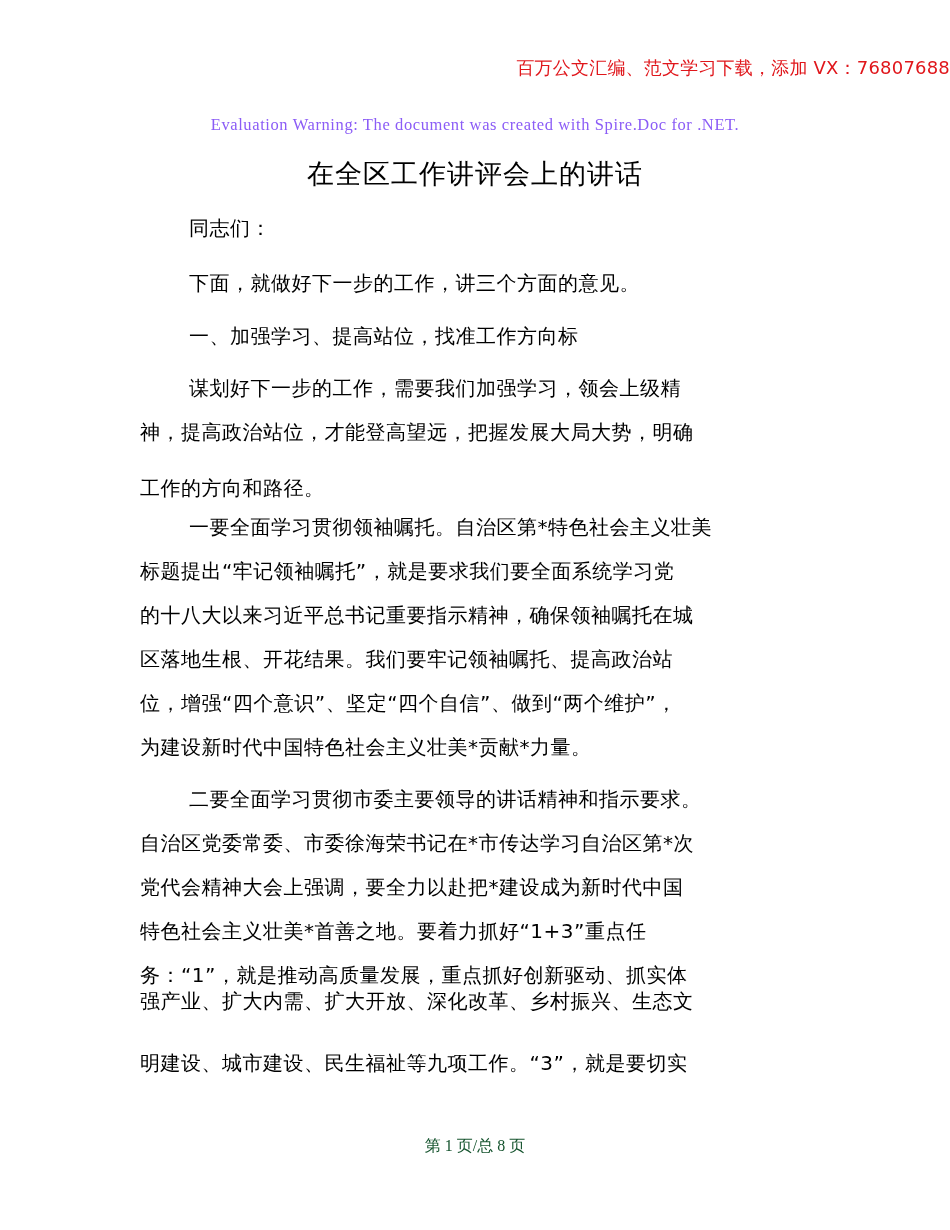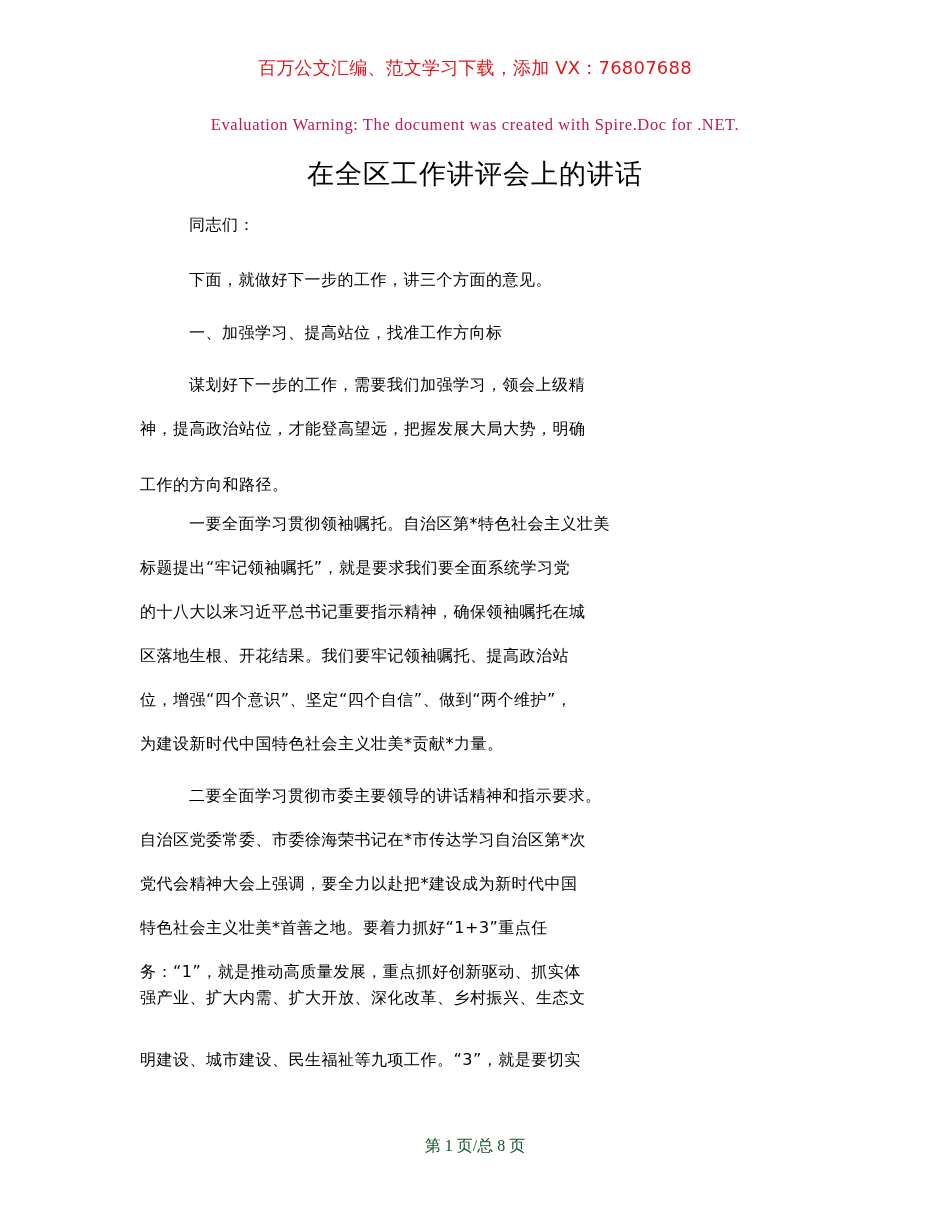--- a/index.html
+++ b/index.html
@@ -1,20 +1,20 @@
 <!DOCTYPE html>
 <html><head>
 <meta charset="utf-8">
 <style>
   html, body { margin:0; padding:0; background:#ffffff; }
   body { width:950px; height:1230px; position:relative; overflow:hidden; font-family:"DejaVu Sans", sans-serif; color:#000; }
-  .banner { position:absolute; top:56px; left:0; width:950px; text-align:center; color:#e0161b; font-size:18px; letter-spacing:0.2px; }
-  .warning { position:absolute; top:115px; left:0; width:950px; text-align:center; color:#be185d; font-family:"Liberation Serif","DejaVu Serif", serif; font-size:16.5px; letter-spacing:0.6px; }
+  .banner { position:absolute; top:56px; left:0; width:950px; text-align:right; color:#e0161b; font-size:18px; letter-spacing:0.2px; }
+  .warning { position:absolute; top:115px; left:0; width:950px; text-align:center; color:#8b5cf6; font-family:"Liberation Serif","DejaVu Serif", serif; font-size:16.5px; letter-spacing:0.6px; }
   .title { position:absolute; top:156px; left:0; width:950px; text-align:center; font-size:27px; letter-spacing:1px; }
-  .line { position:absolute; left:140px; font-size:16px; white-space:nowrap; letter-spacing:0.5px; }
+  .line { position:absolute; left:140px; font-size:20px; white-space:nowrap; letter-spacing:0.5px; }
   .indent { left:189px; }
   .footer { position:absolute; top:1136px; left:0; width:950px; text-align:center; font-family:"Liberation Serif","DejaVu Serif", serif; font-size:16px; color:#14532d; }
 </style>
 </head>
 <body>
 
 <div>
   <div class="banner">百万公文汇编、范文学习下载，添加 VX：76807688</div>
   <div class="warning">Evaluation Warning: The document was created with Spire.Doc for .NET.</div>
   <div class="title">在全区工作讲评会上的讲话</div>

